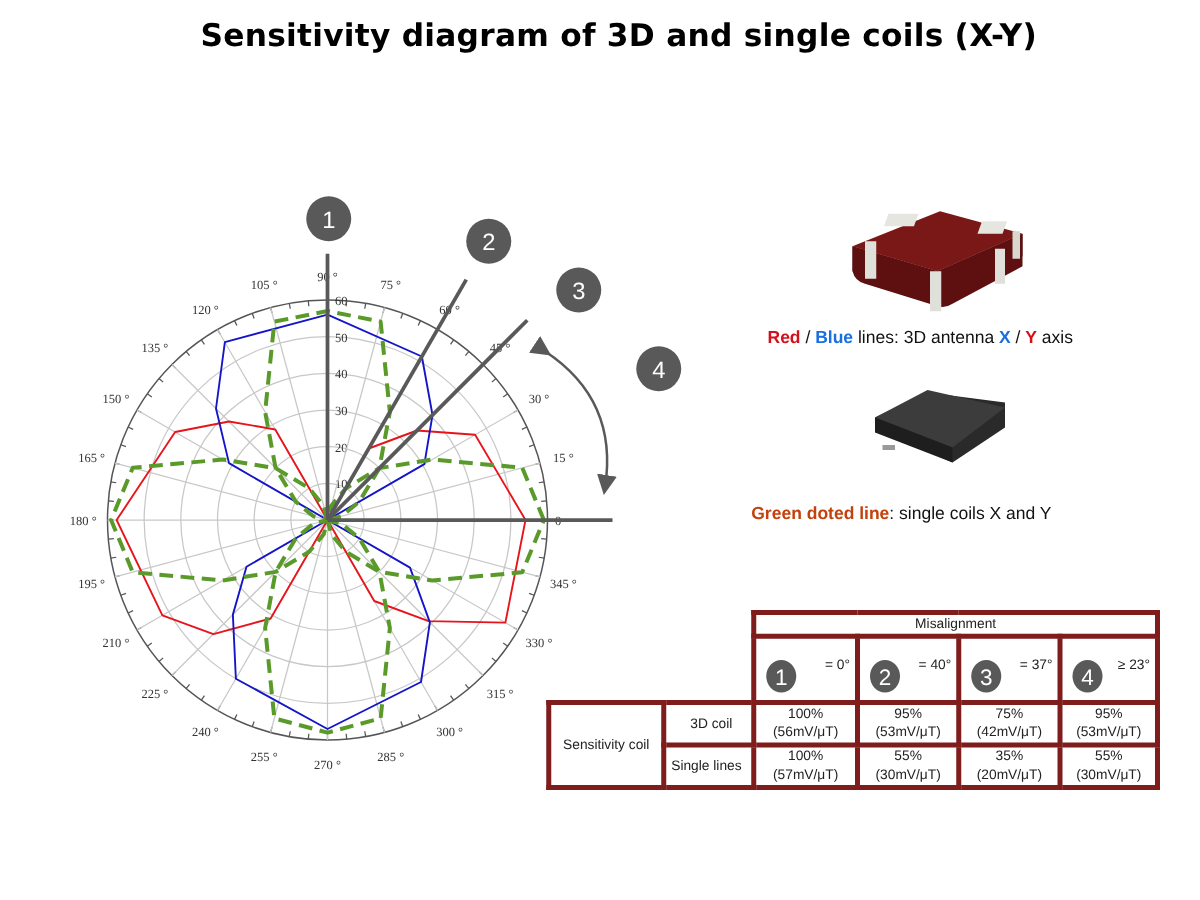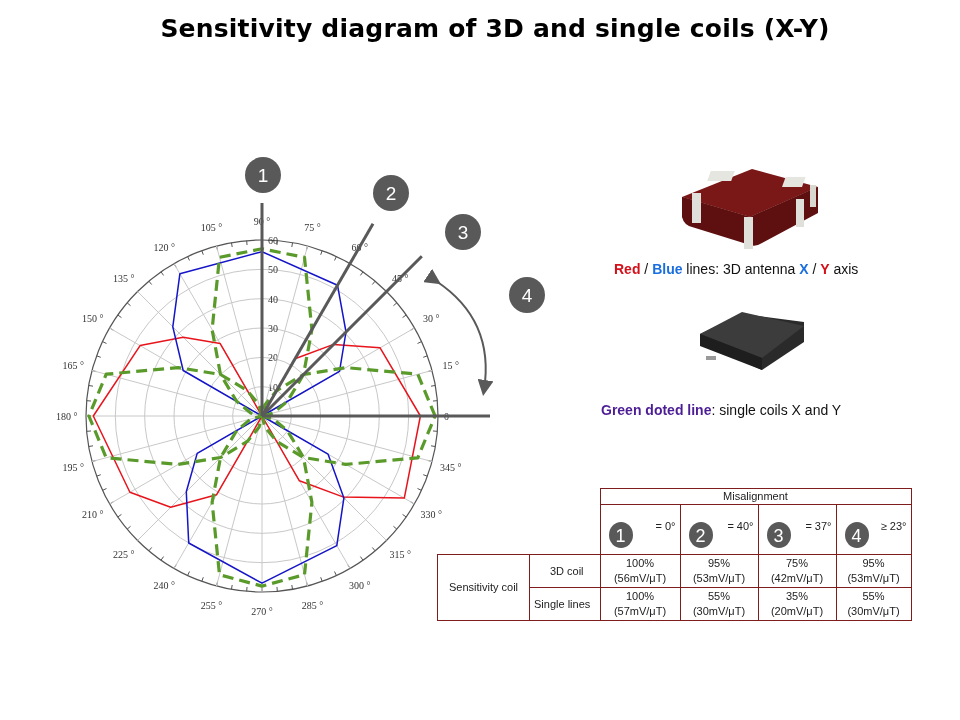--- a/index.html
+++ b/index.html
@@ -6,21 +6,21 @@
   body { width:960px; height:720px; position:relative; overflow:hidden; font-family:"Liberation Sans", sans-serif; }
   .title { position:absolute; left:0; top:14px; width:960px; text-align:center; font-family:"DejaVu Sans", sans-serif; font-weight:bold; font-size:25px; color:#000; letter-spacing:0.2px;padding-left:15px; }
   #polar { position:absolute; left:0; top:0; }
   .tick-label { font-family:"Liberation Serif", serif; font-size:10px; fill:#333; }
   .ring-label { font-family:"Liberation Serif", serif; font-size:10px; fill:#333; }
   .marker-num { font-family:"Liberation Sans", sans-serif; font-size:19px; fill:#fff; }
   .legend { position:absolute; font-size:14px; color:#111; white-space:nowrap; }
   .legend b { font-weight:bold; }
   .product { position:absolute; }
   table.sens { position:absolute; left:437px; top:488px; border-collapse:collapse; font-size:11px; color:#222; }
-  table.sens td { border:1px solid #7f1d1d; text-align:center; padding:0; line-height:15px; }
+  table.sens td { border:4px solid #7f1d1d; text-align:center; padding:0; line-height:15px; }
   table.sens td.blank { border:none; }
   .mcell { position:relative; height:49px; }
   .mcircle { position:absolute; left:8px; top:17px; width:24px; height:26px; border-radius:50%; background:#595959; color:#fff; font-size:18px; line-height:28px; text-align:center; }
   .mtext { position:absolute; right:4px; top:14px; font-size:11px; }
 </style>
 </head>
 <body>
 
 <div class="title">Sensitivity diagram of 3D and single coils (X-Y)</div>
 
@@ -289,21 +289,21 @@
   <polygon points="8,22 70,46 112,14 50,0" fill="#3c3c3c"></polygon>
   <polygon points="8,22 70,46 70,58 8,34" fill="#1e1e1e"></polygon>
   <rect x="14" y="44" width="10" height="4" fill="#9a9a9a"></rect>
 </svg>
 
 <div class="legend" style="left:614px;top:261px;">
   <b style="color:#d4101a">Red</b><span> / </span><b style="color:#1a6ee0">Blue</b><span> lines: 3D antenna </span><b style="color:#1a6ee0">X</b><span> / </span><b style="color:#d4101a">Y</b><span> axis</span>
 </div>
 
 <div class="legend" style="left:601px;top:402px;">
-  <b style="color:#4c1d95">Green doted line</b><span>: single coils X and Y</span>
+  <b style="color:#c2410c">Green doted line</b><span>: single coils X and Y</span>
 </div>
 
 <table class="sens">
   <tbody>
       <tr style="height:15px;">
     <td class="blank" style="width:92px;"></td>
     <td class="blank" style="width:70px;"></td>
     <td colspan="4">Misalignment</td>
   </tr>
   <tr>

